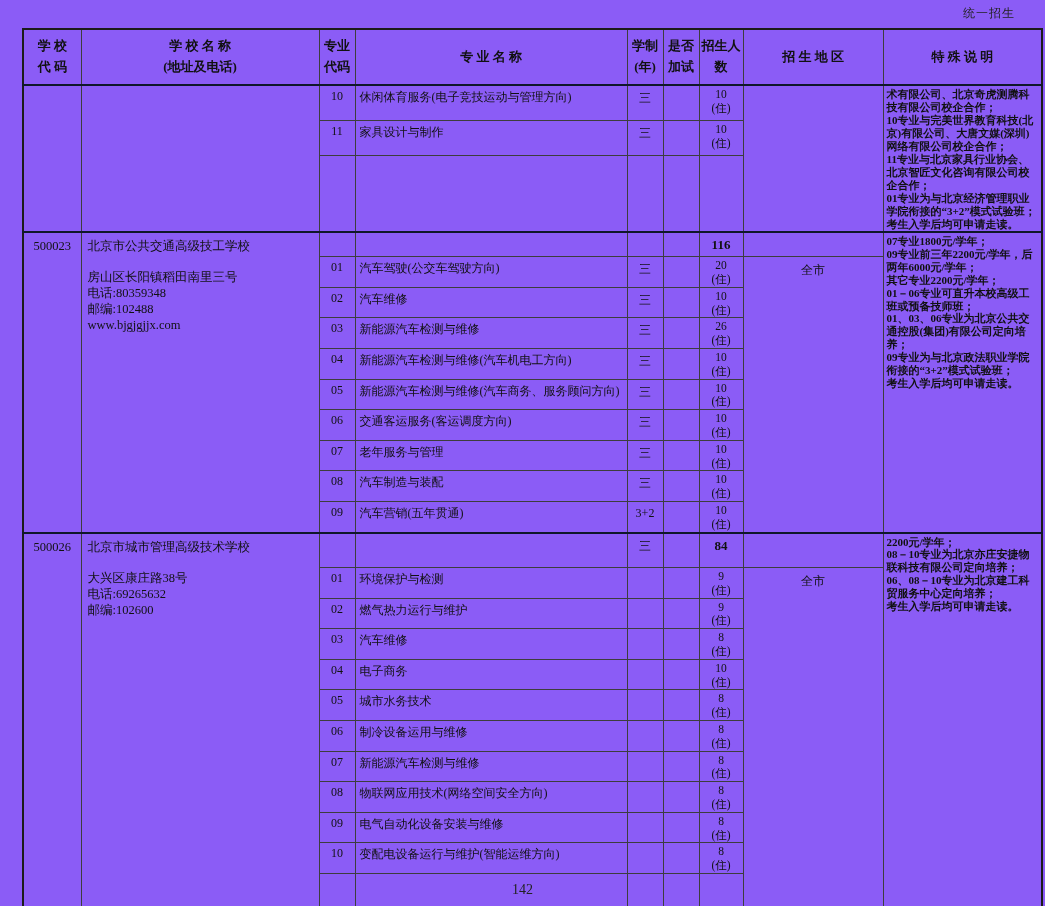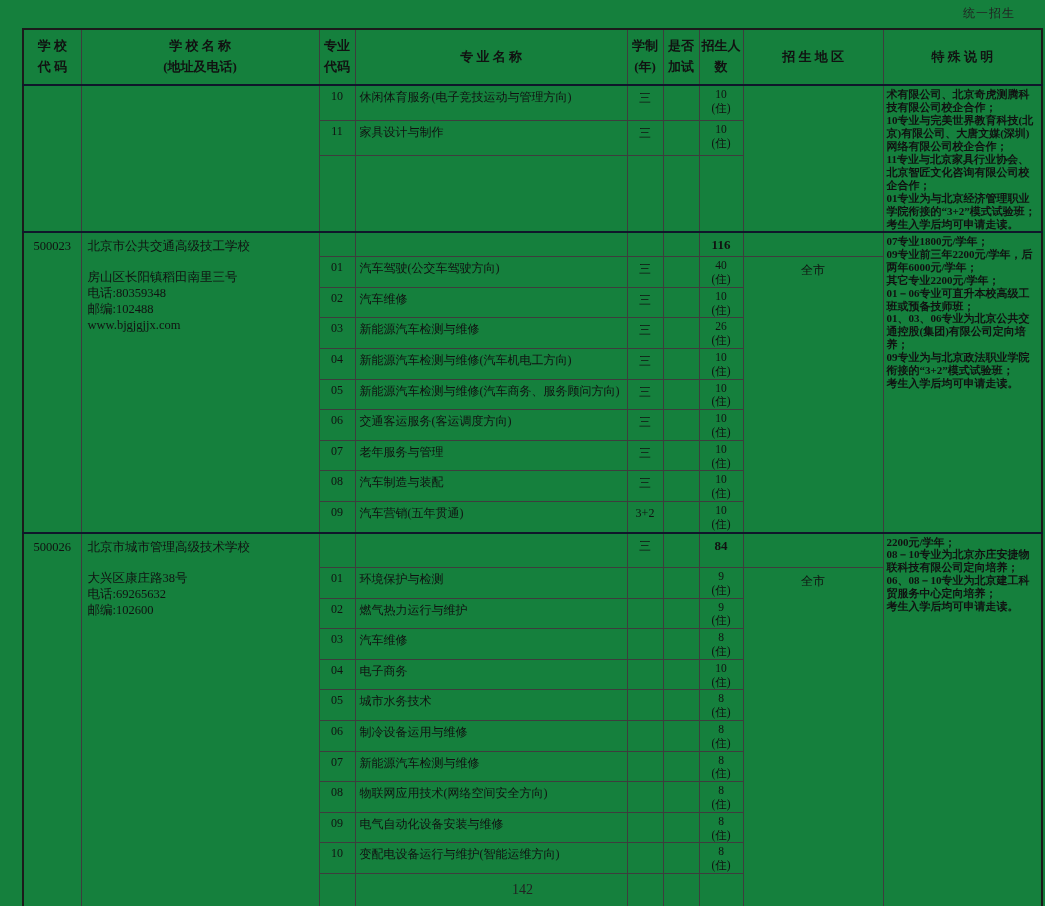--- a/index.html
+++ b/index.html
@@ -1,21 +1,21 @@
 <!DOCTYPE html>
 <html><head>
 <meta charset="utf-8">
 <style>
   html,body{margin:0;padding:0;}
   body{
     width:1045px;height:906px;background:#f4f4f4;
     font-family:"Liberation Serif","DejaVu Serif",serif;
     color:#111;
   }
-  .sheet{position:relative;width:1045px;height:906px;background:#15803d;overflow:hidden;}
+  .sheet{position:relative;width:1045px;height:906px;background:#8b5cf6;overflow:hidden;}
   .corner-label{position:absolute;top:5px;right:30px;font-size:12px;letter-spacing:1px;color:#222;}
   table.doc{
     position:absolute;left:22px;top:28px;width:1019px;
     border-collapse:collapse;table-layout:fixed;
     border:2px solid #1b1b1b;
   }
   td,th{border:1px solid #3d3d3d;padding:0;overflow:hidden;font-size:12px;vertical-align:top;word-break:break-all;}
   th{font-weight:bold;font-size:13px;text-align:center;vertical-align:middle;white-space:pre-line;line-height:1.6;}
   tbody{border-top:2px solid #0f172a;}
   .c-school-code{text-align:center;padding-top:6px;font-size:12.5px;}
@@ -129,21 +129,21 @@
 01－06专业可直升本校高级工班或预备技师班；
 01、03、06专业为北京公共交通控股(集团)有限公司定向培养；
 09专业为与北京政法职业学院衔接的“3+2”模式试验班；
 考生入学后均可申请走读。</td>
       </tr>
       <tr style="height:30px">
         <td class="c-code">01</td>
         <td class="c-name">汽车驾驶(公交车驾驶方向)</td>
         <td class="c-dur">三</td>
         <td class="c-test"></td>
-        <td class="c-count">40
+        <td class="c-count">20
 (住)</td>
         <td class="c-region" rowspan="9">全市</td>
       </tr>
       <tr style="height:30px">
         <td class="c-code">02</td>
         <td class="c-name">汽车维修</td>
         <td class="c-dur">三</td>
         <td class="c-test"></td>
         <td class="c-count">10
 (住)</td>

